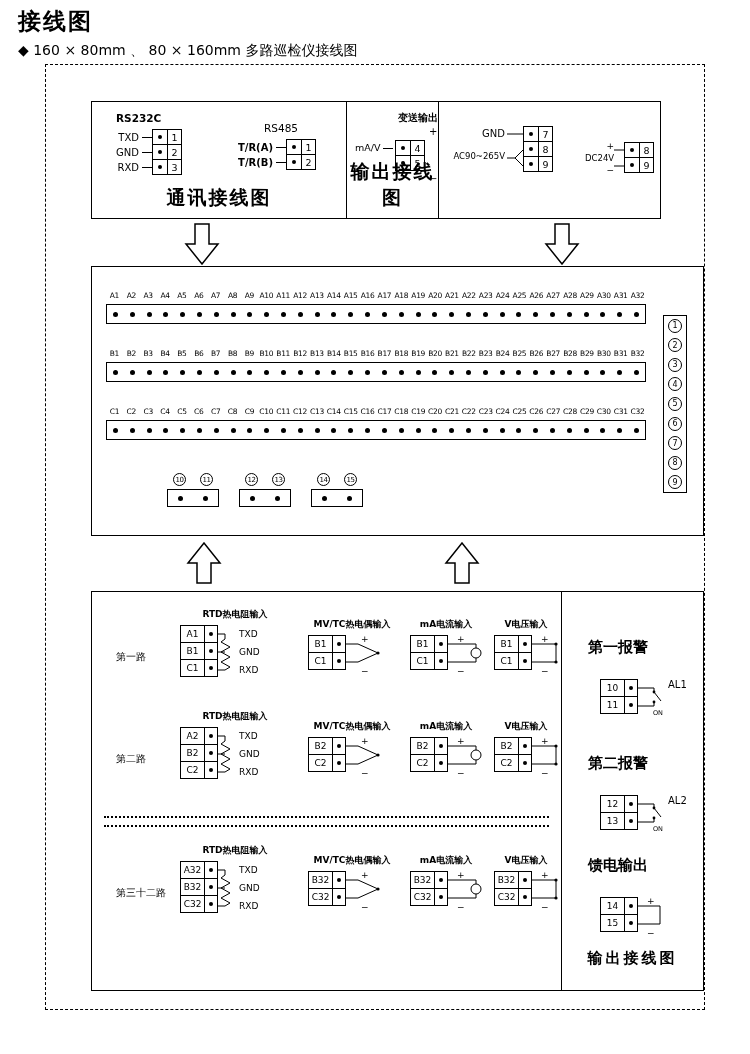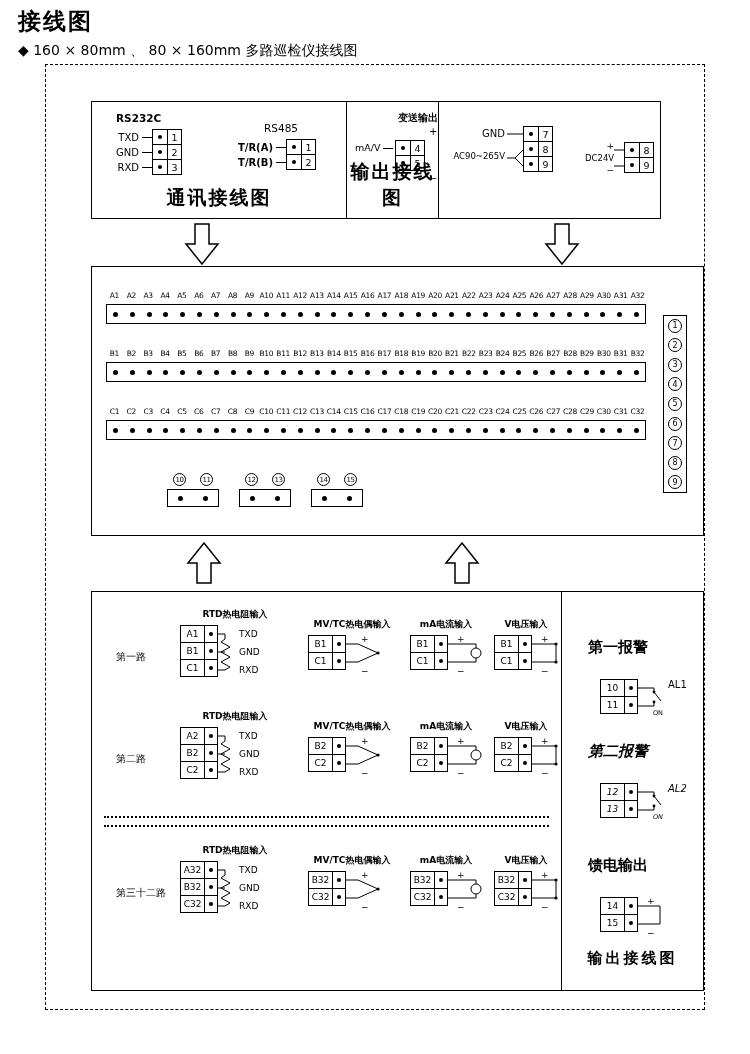--- a/index.html
+++ b/index.html
@@ -104,21 +104,21 @@
   .sh { font-size:9px; font-weight:bold; text-align:center; margin-bottom:4px; white-space:nowrap; }
   .sb { display:flex; margin-left:4px; }
   .sd-rtd { left:84px;  top:4px;  width:118px; }
   .sd-tc  { left:212px; top:14px; width:96px; }
   .sd-ma  { left:314px; top:14px; width:80px; }
   .sd-v   { left:398px; top:14px; width:72px; }
   .rlabels { display:flex; flex-direction:column; padding-left:3px; }
   .rlabels span { height:18px; display:flex; align-items:center; font-size:9px; }
 
   .oitem { position:absolute; left:24px; }
-  .oal1 { top:20px; } .oal2 { top:124px;font-style:italic; } .ofeed { top:238px; }
+  .oal1 { top:20px; } .oal2 { top:136px; } .ofeed { top:238px; }
   .oh { font-size:15px; font-weight:bold; margin-bottom:22px; margin-left:2px; white-space:nowrap;margin-top:26px; }
   .obody { display:flex; align-items:flex-start; margin-left:14px; }
   .olabel { font-size:10px; margin-left:2px; margin-top:0; }
 
   .footnote { position:absolute; left:58px; top:1026px; font-size:13.5px; border-bottom:1px solid #000;
               padding-bottom:2px; display:inline-block; white-space:nowrap; }
 </style>
 </head>
 <body>
 

